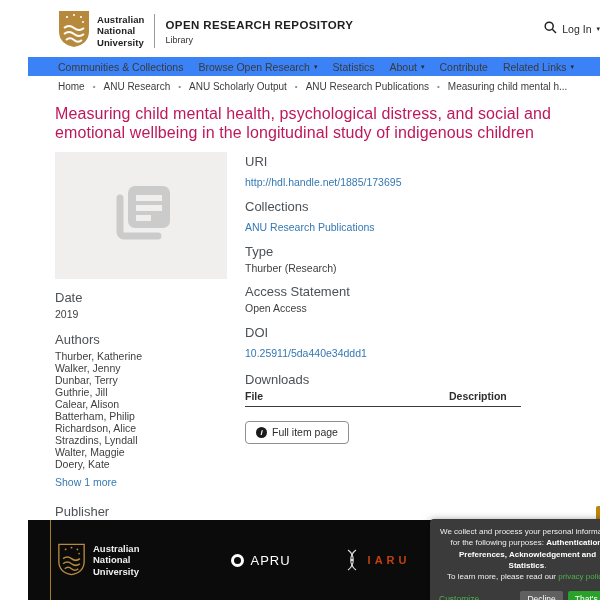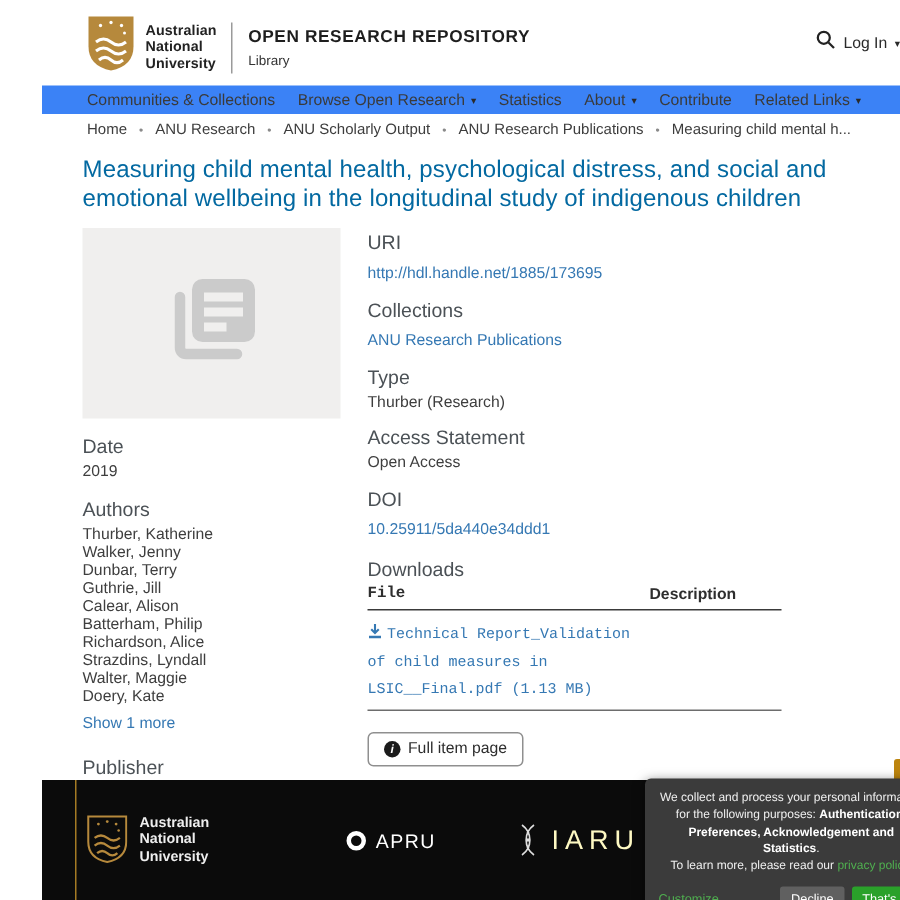--- a/index.html
+++ b/index.html
@@ -22,62 +22,62 @@
   
   .main-nav { height:19px; background:#3b82f6; display:flex; align-items:center; gap:15px; padding:0 30px; }
   .nav-item { font-size:10.5px; color:#3a3a3a; cursor:pointer; display:flex; align-items:center; gap:4px; white-space:nowrap; }
 
   
   .breadcrumb { display:flex; align-items:center; gap:8px; padding:5px 30px 0; font-size:10px; color:#3d3d3d; }
   .crumb { cursor:pointer; white-space:nowrap; }
   .crumb-sep { color:#8a8a8a; font-size:8px; }
 
   
-  .page-title { margin:13px 28px 0 27px; font-size:16px; font-weight:400; color:#0369a1; line-height:1.18; letter-spacing:.1px; }
+  .page-title { margin:13px 28px 0 27px; font-size:16px; font-weight:400; color:#be185d; line-height:1.18; letter-spacing:.1px; }
 
   
   .main { display:flex; padding:0 27px; margin-top:9px; }
   .left-col { width:172px; flex:none; }
   .thumb { width:172px; height:127px; background:#f0efee; display:flex; align-items:center; justify-content:center; }
   .meta-h { font-size:13px; font-weight:400; color:#4b5156; margin:11px 0 3px; }
   .meta-v { font-size:10.5px; color:#3e3e3e; line-height:1.3; }
   .author-line { font-size:10.5px; color:#3e3e3e; line-height:12px; }
   a.link, .link { color:#3578b3; font-size:10.5px; text-decoration:none; cursor:pointer; line-height:1.3; }
   .show-more { display:inline-block; margin-top:6px; }
 
   .right-col { margin-left:18px; flex:1; padding-top:2px; }
   .meta-block { margin-bottom:9px; }
   .meta-block .meta-h { margin-top:0; }
 
   
   .dl-table { width:276px; margin-top:2px; }
   .dl-head { display:flex; border-bottom:1px solid #3a3a3a; padding-bottom:4px; }
   .dl-head > div { font-size:10.5px; font-weight:700; color:#2e2e2e; }
-  .col-file { width:188px;font-family:Liberation Mono, monospace; }
+  .col-file { width:204px; }
   .col-desc { flex:1; }
   .dl-row { display:flex; border-bottom:1px solid #6d6d6d; padding:5px 0 6px; }
   .file-link { font-size:10px; line-height:12px; width:180px; }
   .dl-icon { display:inline-block; vertical-align:-1px; margin-right:3px; }
 
   .full-item-btn { margin-top:14px; display:inline-flex; align-items:center; gap:5px; padding:4px 10px 5px; background:#fff; border:1px solid #8f8f8f; border-radius:4px; font-size:10.5px; color:#2d2d2d; cursor:pointer; font-family:"Liberation Sans", sans-serif; }
   .info-icon { width:11px; height:11px; background:#1b1b1b; color:#fff; border-radius:50%; font-size:8px; line-height:11px; text-align:center; font-style:italic; font-weight:700; }
 
   
   .scroll-top { position:absolute; left:568px; top:506px; width:23px; height:16px; background:#bd850e; border:none; border-radius:2px 2px 0 0; cursor:pointer; z-index:1; }
 
   
   .site-footer { position:absolute; left:0; top:520px; width:600px; height:80px; background:#0b0b0b; display:flex; align-items:center; }
   .footer-goldline { position:absolute; left:22px; top:0; bottom:0; width:1px; background:#a57b24; }
   .footer-anu { display:flex; align-items:center; margin-left:30px; cursor:pointer; }
   .footer-anu-text { margin-left:8px; font-size:9.5px; line-height:1.2; color:#eee; font-weight:700; }
   .footer-apru { display:flex; align-items:center; gap:6px; margin-left:92px; cursor:pointer; }
   .apru-ring { width:13px; height:13px; border:3px solid #fff; border-radius:50%; }
   .apru-label { color:#fff; font-size:13px; letter-spacing:1px; font-weight:400; }
   .footer-iaru { display:flex; align-items:center; gap:7px; margin-left:52px; cursor:pointer; }
-  .iaru-label { color:#fef9c3; font-size:18px; letter-spacing:4px; font-weight:400; }
+  .iaru-label { color:#c2410c; font-size:11px; letter-spacing:4px; font-weight:700; }
 
   
   .cookie-banner { position:absolute; left:402px; top:519px; width:195px; background:#3b3b3b; border-radius:4px; padding:7px 9px 8px; box-shadow:0 2px 8px rgba(0,0,0,.55); z-index:2; }
   .cookie-text { font-size:8px; line-height:1.42; color:#efefef;text-align:center; }
   .cookie-text b { color:#fff; }
   .cookie-link { color:#4faf4f; cursor:pointer; }
   .cookie-actions { display:flex; align-items:center; justify-content:space-between; margin-top:8px; }
   .customize-link { font-size:8.5px; color:#4faf4f; cursor:pointer; }
   .cookie-btns { display:flex; gap:5px; }
   .btn-decline { background:#606060; color:#fff; border:none; border-radius:2px; font-size:8.5px; padding:3px 7px 4px; cursor:pointer; font-family:"Liberation Sans", sans-serif; }
@@ -219,29 +219,20 @@
         <h2 class="meta-h">DOI</h2>
         <span class="link">10.25911/5da440e34ddd1</span>
       </div>
 
       <h2 class="meta-h">Downloads</h2>
       <div class="dl-table">
         <div class="dl-head">
           <div class="col-file">File</div>
           <div class="col-desc">Description</div>
         </div>
-        <div class="dl-row">
-          <div class="col-file">
-            <span class="link file-link"><span class="dl-icon"><svg width="10" height="10" viewBox="0 0 10 10">
-                    <path d="M5,0 v5.5 M2.5,3.5 L5,6 L7.5,3.5" stroke="#3578b3" stroke-width="1.4" fill="none"></path>
-                    <path d="M1,8.7 h8" stroke="#3578b3" stroke-width="1.6"></path>
-                  </svg></span><span>Technical Report_Validation of child measures in LSIC__Final.pdf (1.13 MB)</span></span>
-          </div>
-          <div class="col-desc meta-v"></div>
-        </div>
       </div>
 
       <button class="full-item-btn">
         <span class="info-icon">i</span>
         <span>Full item page</span>
       </button>
     </section>
   </div>
 
   <button class="scroll-top"></button>

